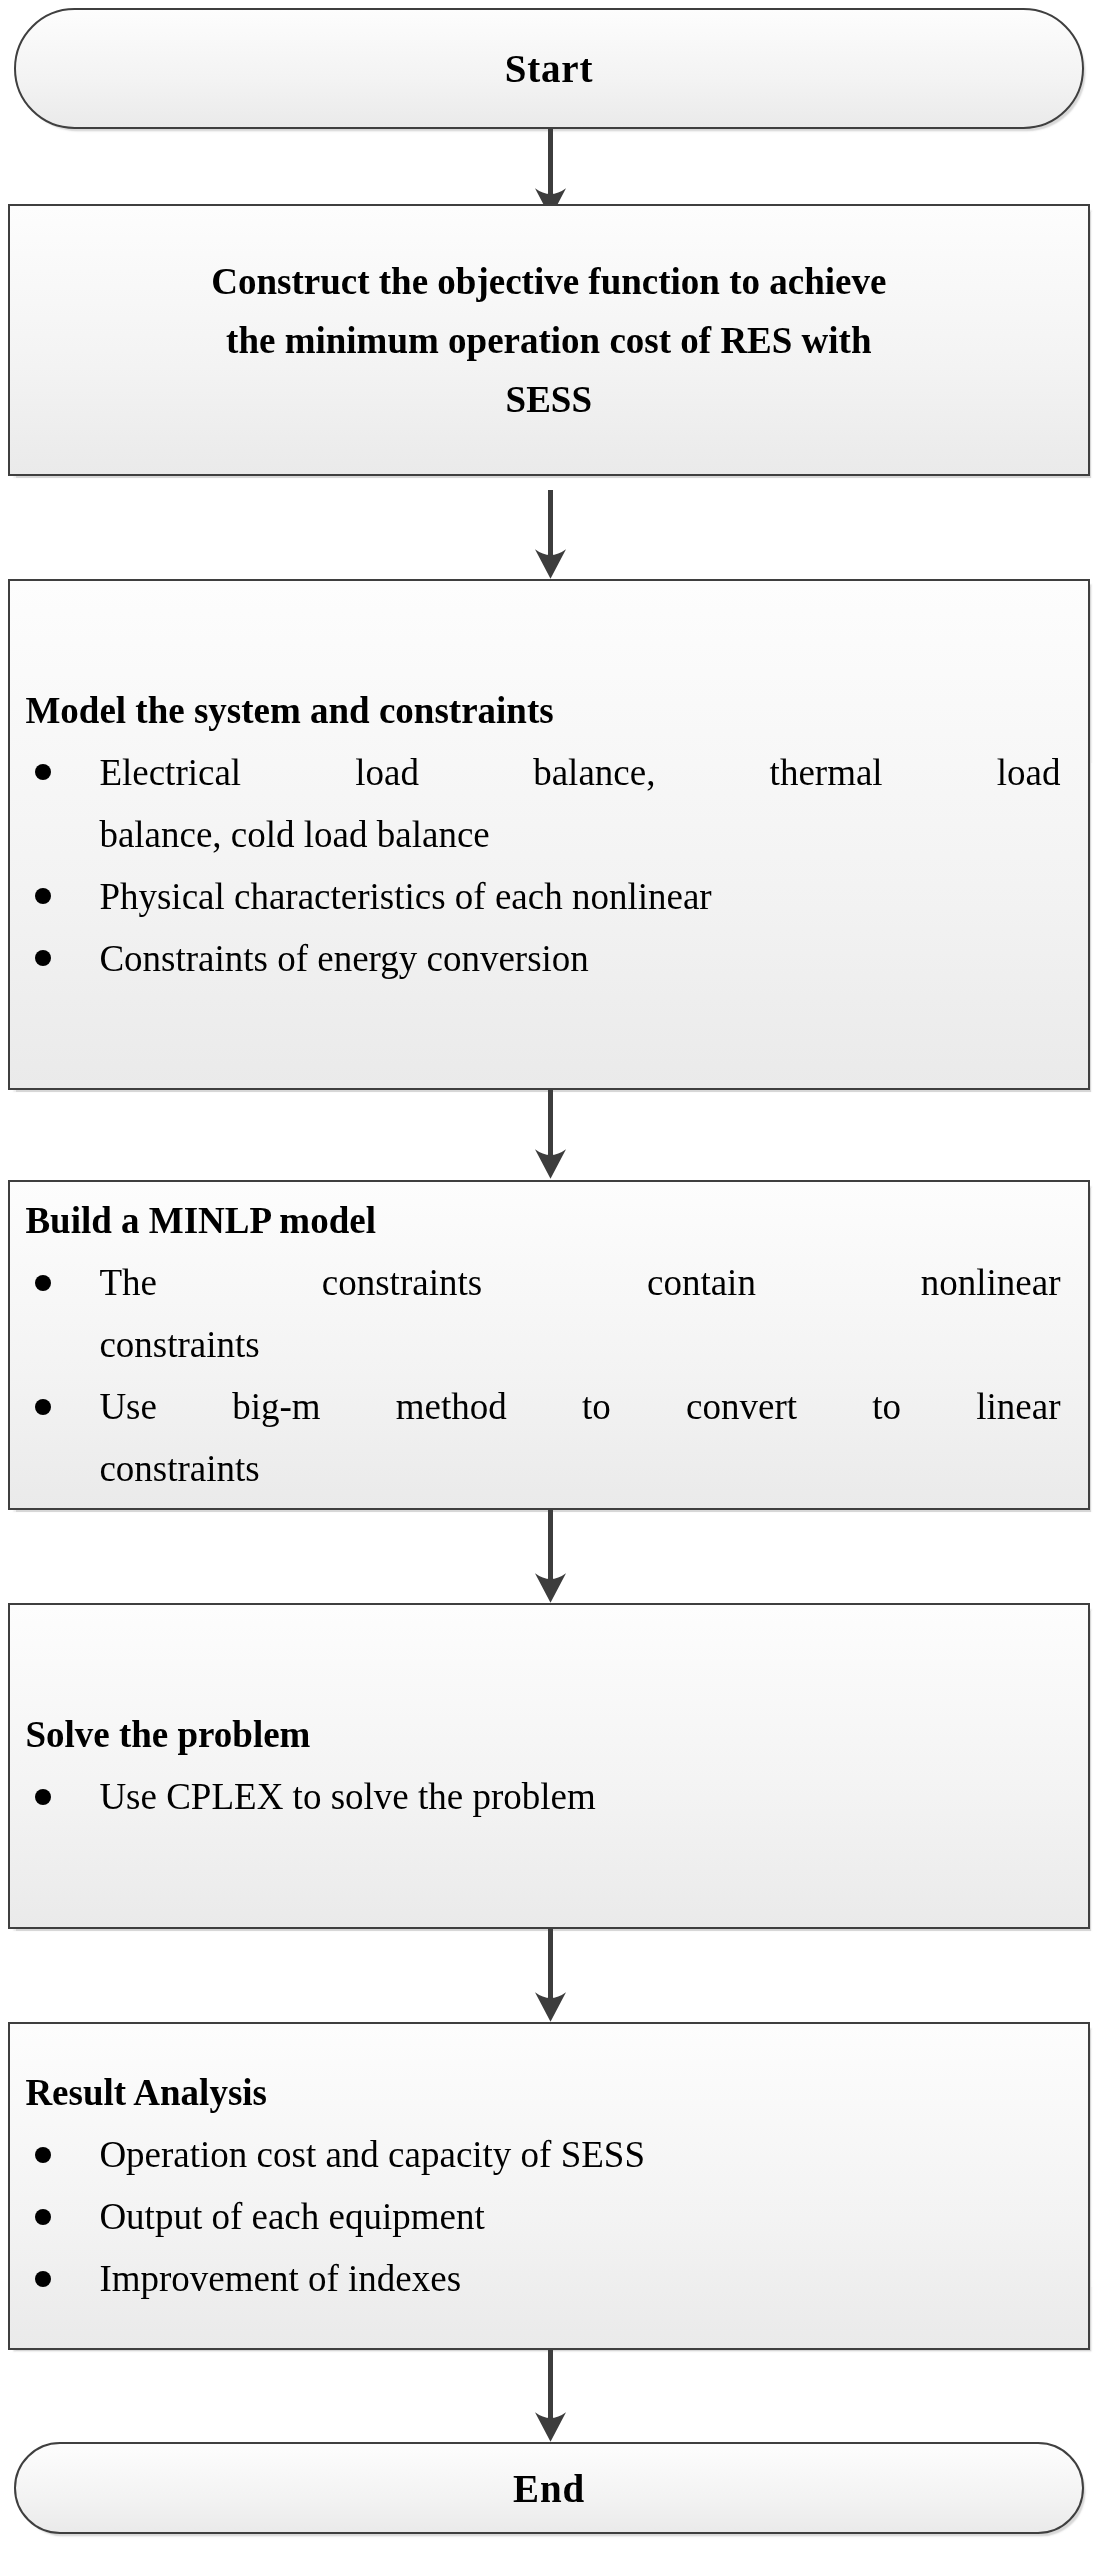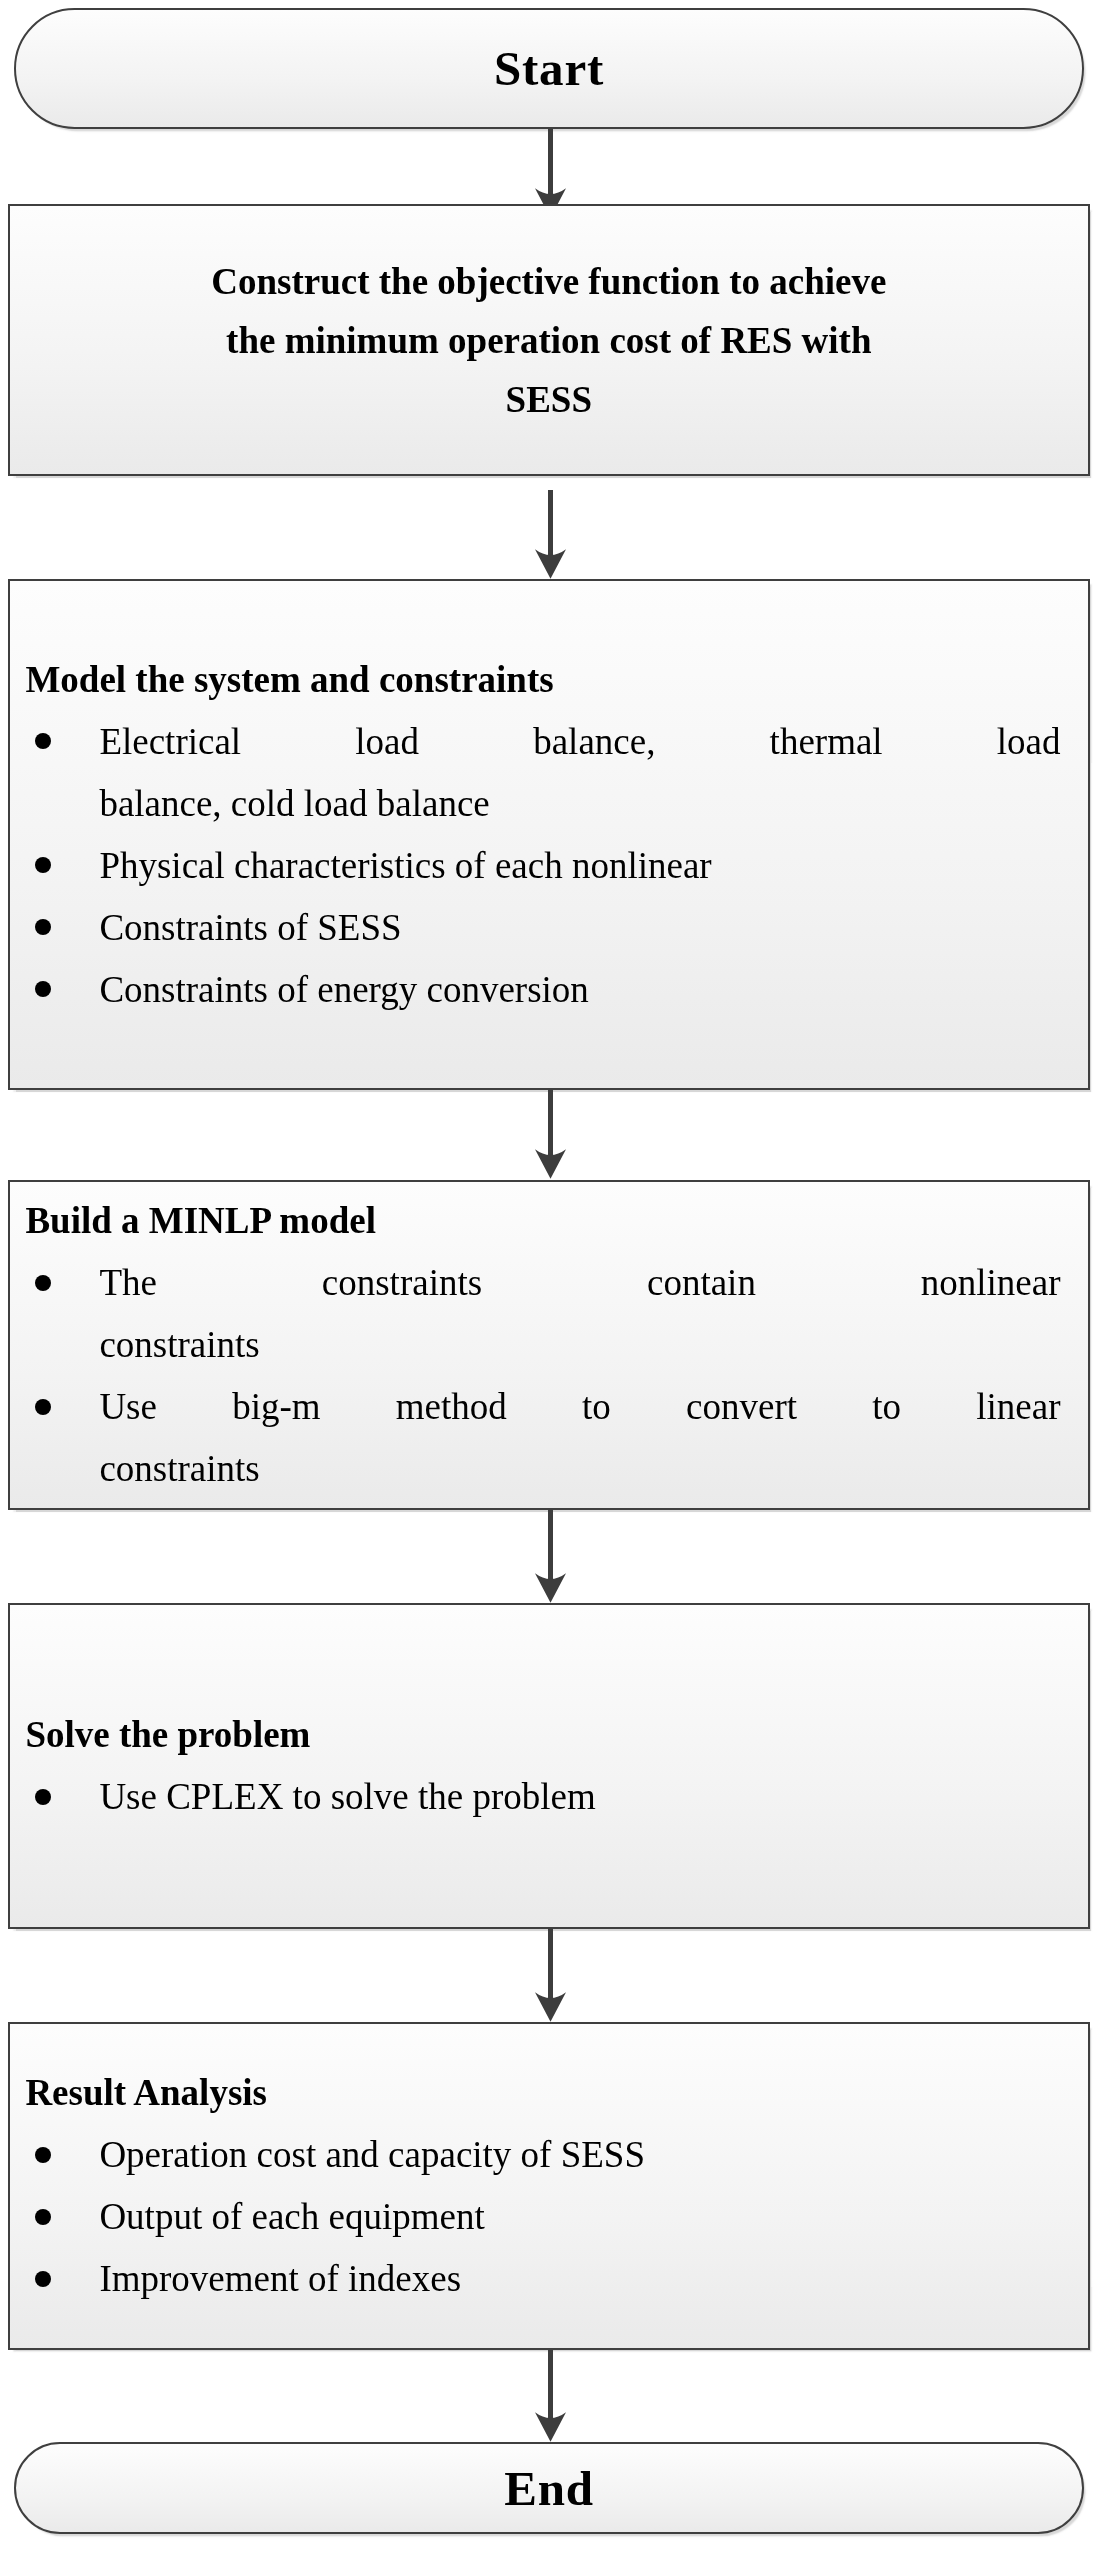--- a/index.html
+++ b/index.html
@@ -16,21 +16,21 @@
     border: 2.3px solid var(--node-border, #3f3f3f);
     background: linear-gradient(180deg, var(--fill-top, #fdfdfd) 0%, #f3f3f3 60%, var(--fill-bottom, #eaeaea) 100%);
     box-shadow: 3.1px 3.9px 1.6px -1.6px rgba(140,140,140,0.35);
   }
   .stadium {
     left: 14px; width: 1070px;
     border-radius: 61px;
     display: flex; align-items: center; justify-content: center;
   }
   .stadium-label {
-    font-size: 49px; font-weight: bold; letter-spacing: 0.8px;
+    font-size: 39px; font-weight: bold; letter-spacing: 0.8px;
   }
   .process {
     left: 7.8px; width: 1082px;
     display: flex; flex-direction: column; justify-content: center;
     padding: 0 15.6px;
   }
   .box-title {
     margin: 0;
     font-size: 37px; font-weight: bold;
     line-height: 62px;
@@ -96,21 +96,20 @@
   <svg class="arrow-head" width="31" height="30" viewBox="0 0 40 38">
       <path d="M20 38 L0 0 Q20 15 40 0 Z"></path>
     </svg>
 </div>
 
 <div class="node process" style="top:579px;height:511px">
   <h3 class="box-title">Model the system and constraints</h3>
   <ul class="bullet-list">
     <li class="bullet-item justify"><span class="seg">Electrical load balance, thermal load</span>balance, cold load balance</li>
     <li class="bullet-item">Physical characteristics of each nonlinear</li>
-    <li class="bullet-item">Constraints of SESS</li>
     <li class="bullet-item">Constraints of energy conversion</li>
   </ul>
 </div>
 
 <div class="arrow" style="top:1089px;height:90px">
   <div class="arrow-stem"></div>
   <svg class="arrow-head" width="31" height="30" viewBox="0 0 40 38">
       <path d="M20 38 L0 0 Q20 15 40 0 Z"></path>
     </svg>
 </div>

